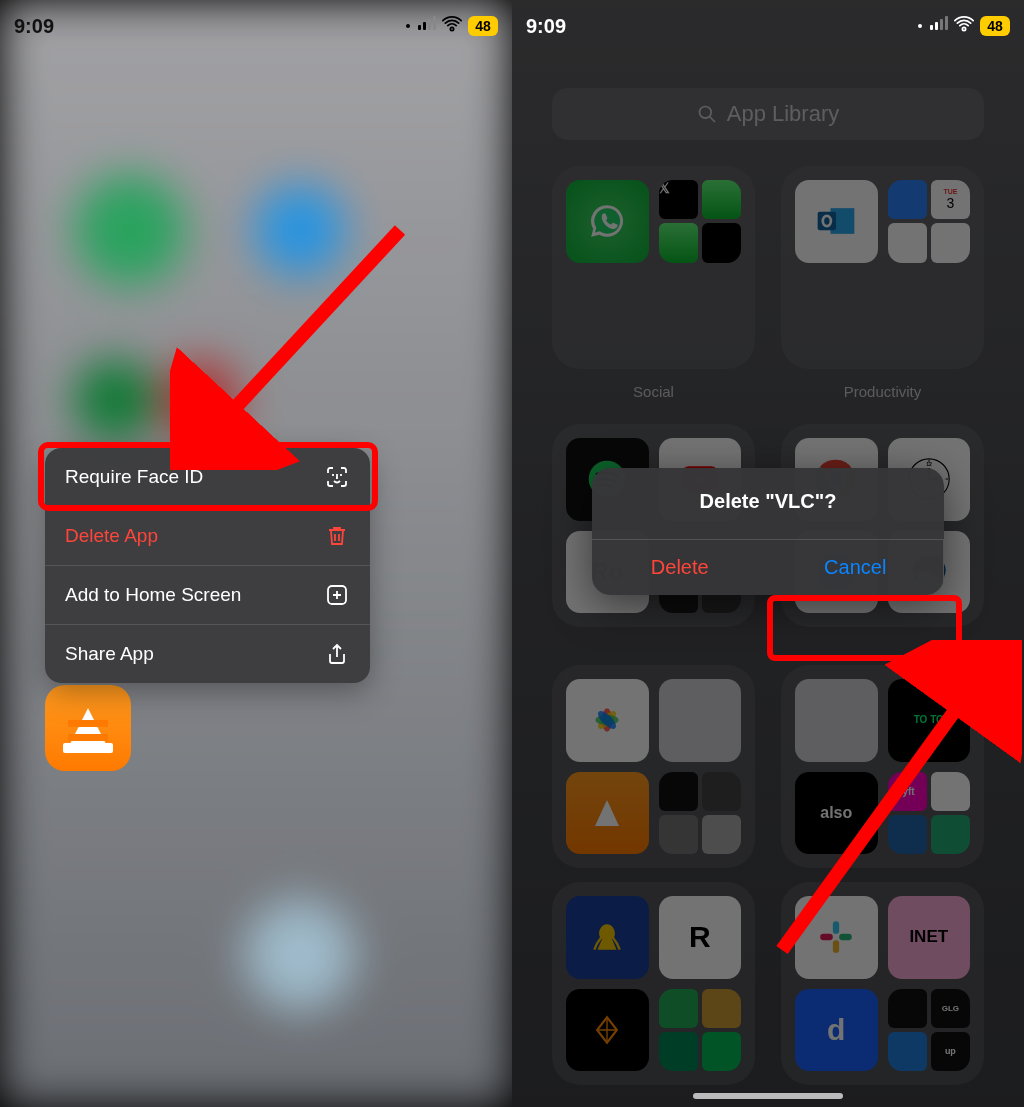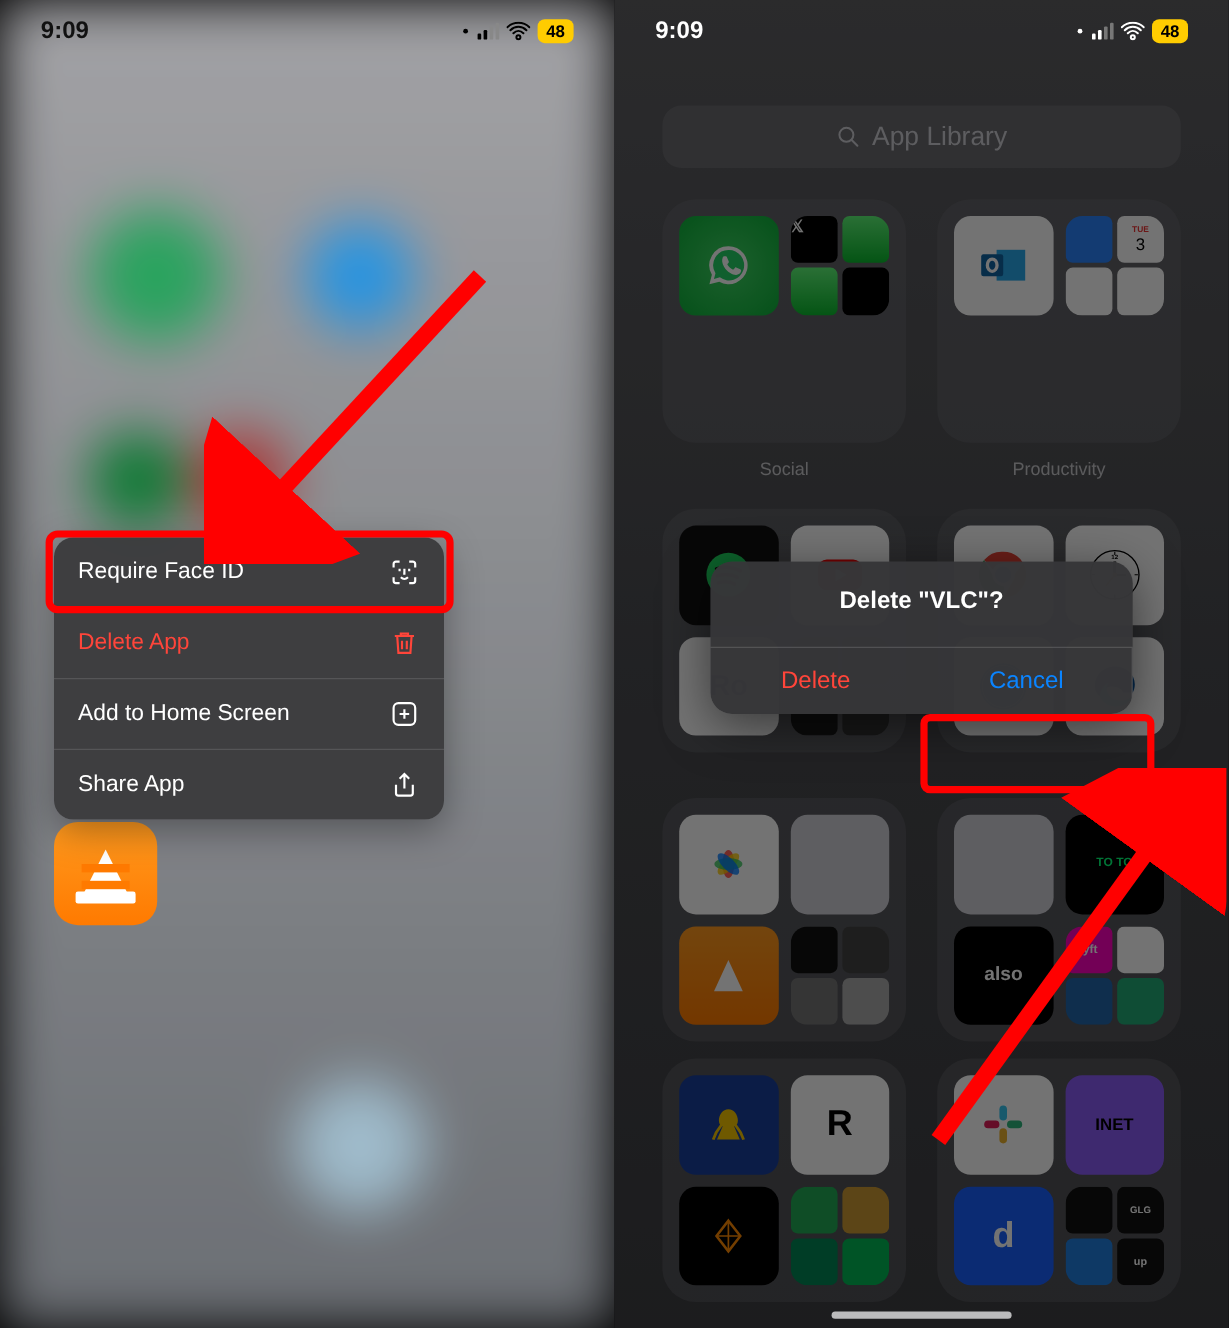--- a/index.html
+++ b/index.html
@@ -27,24 +27,24 @@
       radial-gradient(45px 45px at 200px 400px, #c33a3a 0 40px, transparent 41px),
       radial-gradient(85px 85px at 300px 955px, #b4d4e6 0 55px, transparent 56px),
       linear-gradient(180deg,#b8b8bc 0%, #9fa1a5 40%, #7a7e84 100%);
     filter: blur(22px) brightness(0.88);
   }
   
   .status-bar {
     position: absolute; top:0; left:0; right:0;
     height: 52px;
     display:flex; align-items:center; justify-content:space-between;
-    padding: 0 34px; z-index:50;
+    padding: 0 14px; z-index:50;
     color:#111; font-weight:600; font-size:20px;
   }
-  .status-right { display:flex; align-items:center; gap:6px; }
+  .status-right { display:flex; align-items:flex-start; gap:6px; }
   .signal { display:flex; align-items:flex-end; gap:2px; height:14px;}
   .signal span { width:3px; background:#000; border-radius:1px;}
   .signal span:nth-child(1){height:5px}
   .signal span:nth-child(2){height:8px}
   .signal span:nth-child(3){height:11px;background:#888}
   .signal span:nth-child(4){height:14px;background:#888}
   .signal-dot{width:4px;height:4px;border-radius:50%;background:#000;margin-right:2px;align-self:center}
   .wifi-ic svg{display:block}
   .batt {
     background:#ffcc00; color:#000; font-weight:700; font-size:14px;
@@ -134,21 +134,21 @@
   .edge{background:#fff}
   .photos{background:#fff}
   .uber{background:#000;font-size:16px}
   .vlc-sm{background:linear-gradient(180deg,#ff9a1f,#ff7a00)}
   .lyft{background:#ff00bf;font-size:14px}
   .maps{background:#fff}
   .toto{background:#000;color:#0f7; font-size:10px}
   .rbc{background:#1a3f9c}
   .revolut{background:#fff;color:#000;font-size:30px}
   .slack{background:#fff}
-  .inet{background:#8b5cf6;color:#000;font-size:14px}
+  .inet{background:#f9a8d4;color:#000;font-size:17px}
   .ambr{background:#000}
   .deel{background:#1a60ff;font-size:30px}
   .home-ind{position:absolute;bottom:8px;left:50%;transform:translateX(-50%);width:150px;height:6px;background:rgba(255,255,255,0.7);border-radius:4px;z-index:70}
 
   
   .alert {
     position:absolute; left:80px; right:80px; top:468px;
     background:rgba(54,54,56,0.98); border-radius:18px; z-index:40;
     color:#fff; text-align:center; overflow:hidden;
     box-shadow:0 10px 40px rgba(0,0,0,0.5);

